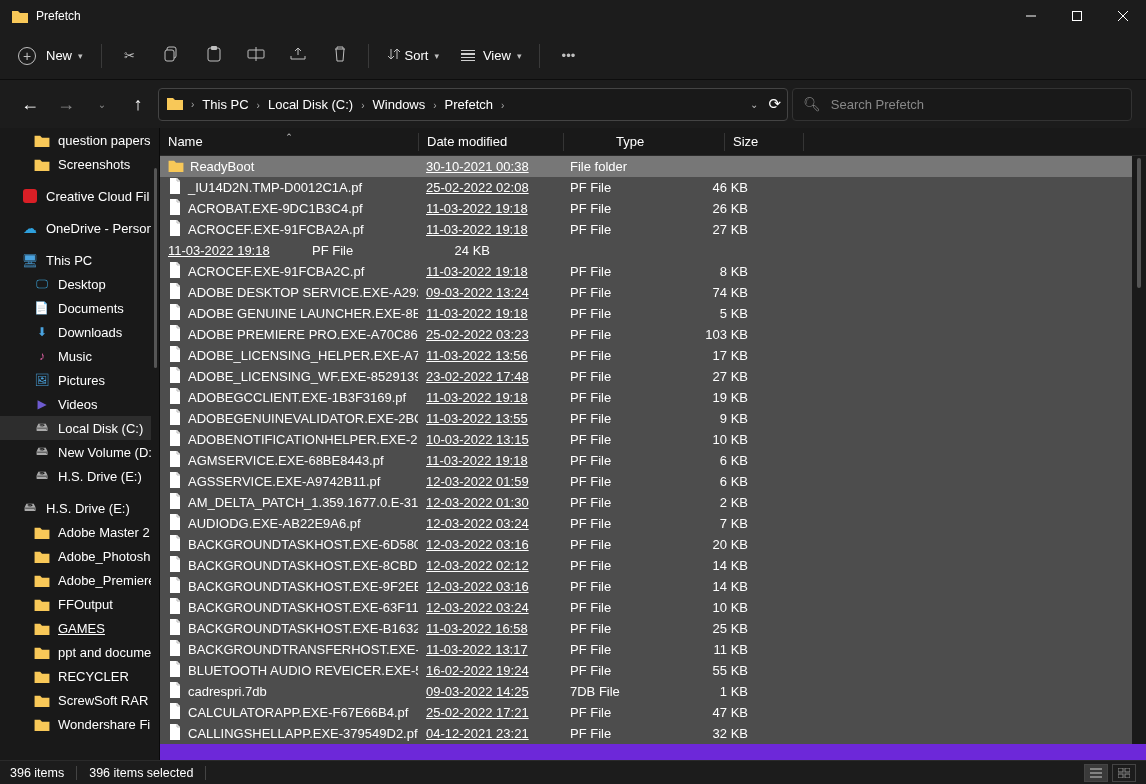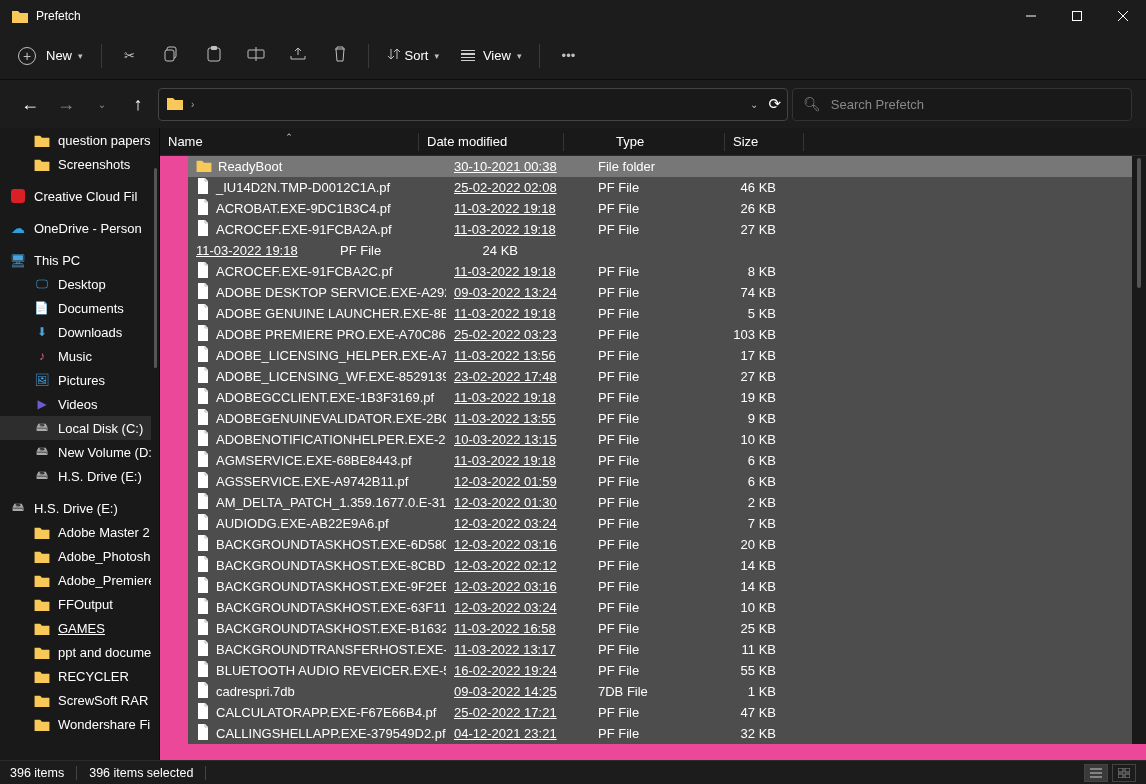--- a/index.html
+++ b/index.html
@@ -37,49 +37,49 @@
   .searchbox input { flex:1; background:transparent; border:none; outline:none; color:#ccc; font-size:13px;}
   .searchbox input::placeholder { color:#888; }
   .search-ic { color:#888; margin-right:10px; font-size:14px;}
 
   
   .content { flex: 1; display: flex; min-height: 0; }
 
   
   .sidebar { width: 160px; background: #191919; border-right: 1px solid #0a0a0a; overflow: hidden; position: relative; }
   .side-inner { position:absolute; top:0; left:0; right:0;}
-  .side-item { height: 24px; display:flex; align-items:center; padding-left: 10px; gap: 8px; white-space: nowrap; font-size: 13px;}
+  .side-item { height: 24px; display:flex; align-items:center; padding-left: 22px; gap: 8px; white-space: nowrap; font-size: 13px;}
   .side-item.indent1 { padding-left: 34px; }
   .side-item.selected { background: #2d2d2d; }
   .side-item .glyph { width:16px; height:14px; display:inline-flex; align-items:center; justify-content:center; flex:0 0 16px;}
   .side-scroll-track { position:absolute; right:0; top:0; bottom:0; width:8px; background:#191919;}
   .side-scroll-thumb { width:3px; background:#555; border-radius:2px; position:absolute; right:2px; top:40px; height:200px;}
 
   
-  .listpane { flex: 1; display:flex; flex-direction:column; min-width:0; background:#ec4899;}
+  .listpane { flex: 1; display:flex; flex-direction:column; min-width:0; background:#6d28d9;}
   .cols { display:flex; height:28px; align-items:center; border-bottom:1px solid #2a2a2a; background:#191919;}
   .col { font-size:13px; padding: 0 8px; position:relative;}
   .col.name { flex: 0 0 258px; }
   .col.date { flex: 0 0 144px; }
   .col.type { flex: 0 0 116px; margin-left: 44px; }
   .col.size { flex: 0 0 78px; text-align:left;}
   .col-div { width:1px; height:18px; background:#353535; align-self:center;}
   .sort-ind { position:absolute; top:-2px; left:50%; transform:translateX(-50%); font-size:9px; color:#ccc;}
 
   .rows { flex:1; overflow:hidden; }
   .row { display:flex; height:21px; align-items:center; background:#4d4d4d; color:#fff; border-bottom: 0; }
   .row.first { background:#777;}
   .cell { padding: 0 8px; font-size:13px; overflow:hidden; text-overflow:ellipsis; white-space:nowrap;}
   .cell.name { flex: 0 0 258px; display:flex; align-items:center; gap:6px;}
   .cell.date { flex: 0 0 144px; text-decoration: underline; }
   .cell.type { flex: 0 0 116px; }
   .cell.size { flex: 0 0 78px; text-align:right;}
   .list-scroll-track { width:14px; background:#191919;}
   .row-wrap { display:flex;}
-  .rows-inner { flex:1;padding-left:28px;}
+  .rows-inner { flex:1;}
   .list-thumb { width:4px; background:#555; border-radius:2px; margin: 2px auto 0; height:130px;}
 
   
   .status { height: 24px; border-top:1px solid #2a2a2a; display:flex; align-items:center; background:#1c1c1c; font-size:12.5px; padding: 0 10px;}
   .status .sep { width:1px; height:14px; background:#444; margin: 0 12px;}
   .status-right { margin-left:auto; display:flex; gap:4px;}
   .view-toggle { width:24px; height:18px; border:1px solid #444; display:flex; align-items:center; justify-content:center;}
   .view-toggle.active { background:#3a3a3a;}
 
   
@@ -188,20 +188,21 @@
   <div class="addrrow">
     <div class="nav-btn enabled">←</div>
     <div class="nav-btn">→</div>
     <div class="nav-btn" style="font-size:10px;">⌄</div>
     <div class="nav-btn enabled">↑</div>
     <div class="addrbox">
       <span class="folder-glyph"><svg class="folder-svg" width="16" height="14" viewBox="0 0 16 14">
             <polygon points="0,2 6,2 8,4 16,4 16,14 0,14"></polygon>
           </svg></span>
       <span class="crumb-sep">›</span>
+      <span id="crumbs"><span class="crumb">This PC</span><span class="crumb-sep">›</span><span class="crumb">Local Disk (C:)</span><span class="crumb-sep">›</span><span class="crumb">Windows</span><span class="crumb-sep">›</span><span class="crumb">Prefetch</span><span class="crumb-sep">›</span></span>
       <div class="addr-right">
         <span style="font-size:10px;color:#bbb;">⌄</span>
         <span style="font-size:15px;">⟳</span>
       </div>
     </div>
     <div class="searchbox">
       <span class="search-ic">🔍︎</span>
       <input placeholder="Search Prefetch" style="">
     </div>
   </div>

